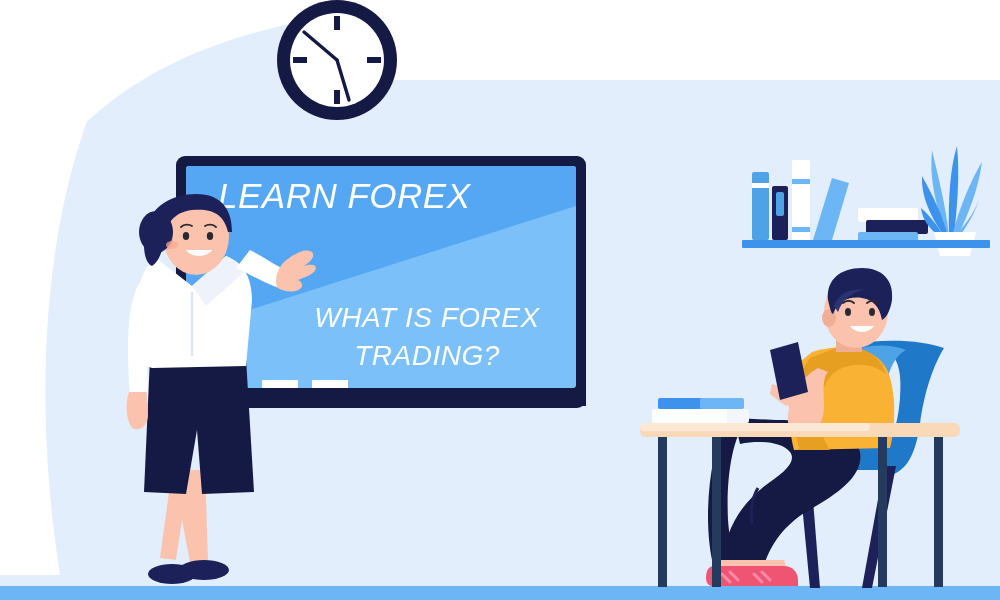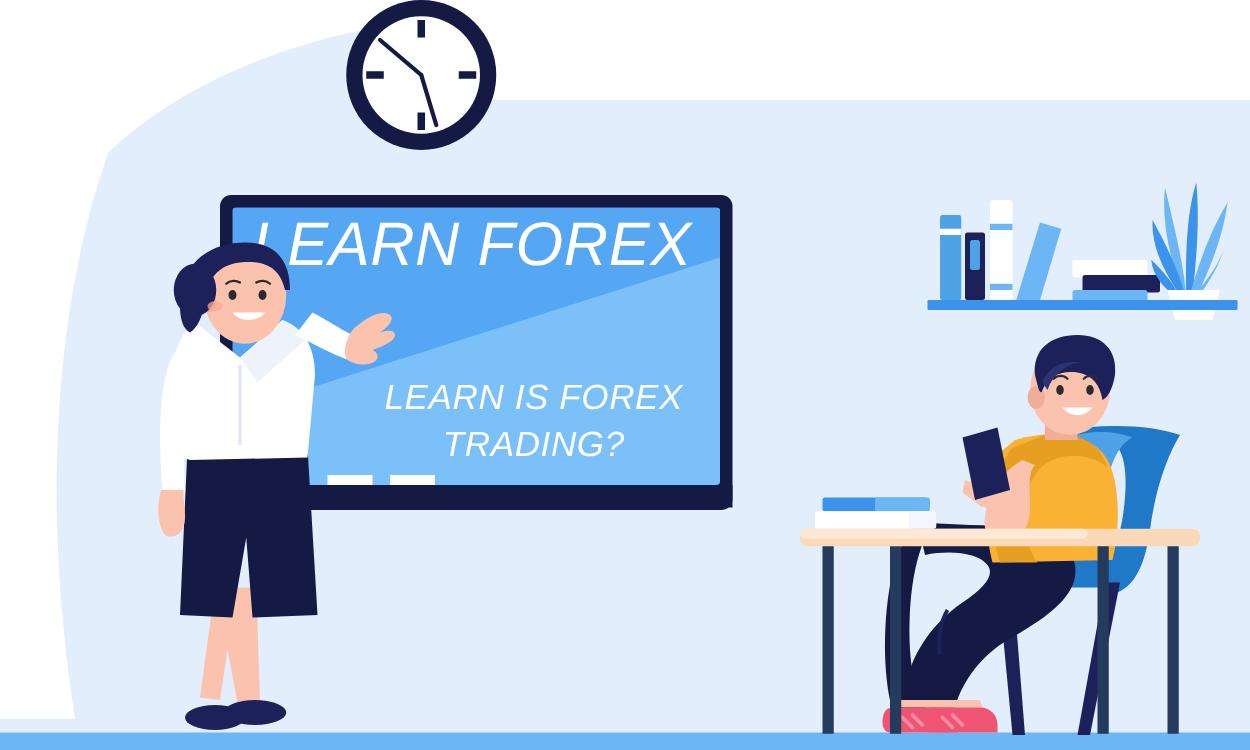--- a/index.html
+++ b/index.html
@@ -14,22 +14,22 @@
     position:absolute;
     color:#ffffff;
     font-style:italic;
     font-family:"Liberation Sans","DejaVu Sans",sans-serif;
     font-weight:400;
     white-space:pre;
     letter-spacing:0.5px;
     pointer-events:none;
   }
   #board-title{
-    left:202px;top:170px;
-    font-size:49px;
+    left:218px;top:170px;
+    font-size:35px;
     line-height:52px;
   }
   #board-sub{
     left:296px;top:299px;width:262px;
     font-size:28px;line-height:38px;
     text-align:center;
     white-space:pre-line;
   }
 </style>
 </head>
@@ -98,21 +98,21 @@
     <g clip-path="url(#boardClip)">
       <rect x="186" y="166" width="390" height="222" fill="#7bc0f8"></rect>
       <path d="M186,166 L576,166 L576,206 L186,330 Z" fill="#55a7f3"></path>
       <rect x="262" y="380" width="36" height="9" fill="#ffffff"></rect>
       <rect x="312" y="380" width="36" height="9" fill="#ffffff"></rect>
     </g>
     <rect x="176" y="388" width="410" height="18" fill="#141a44"></rect>
   </svg>
 
   <div class="board-text" id="board-title">LEARN FOREX</div>
-  <div class="board-text" id="board-sub">LEARN IS FOREX
+  <div class="board-text" id="board-sub">WHAT IS FOREX
 TRADING?</div>
 
   <svg class="layer" viewBox="0 0 1000 600">
 
     <path d="M172,470 L205,470 L208,560 L190,562 L182,520 L176,560 L160,558 Z" fill="#fbc3ad"></path>
 
     <ellipse cx="172" cy="574" rx="24" ry="10" fill="#1c2259"></ellipse>
     <ellipse cx="204" cy="570" rx="25" ry="10" fill="#1c2259"></ellipse>
 
     <path d="M150,358 L246,358 L254,492 L202,494 L197,430 L186,494 L144,492 Z" fill="#141a44"></path>

